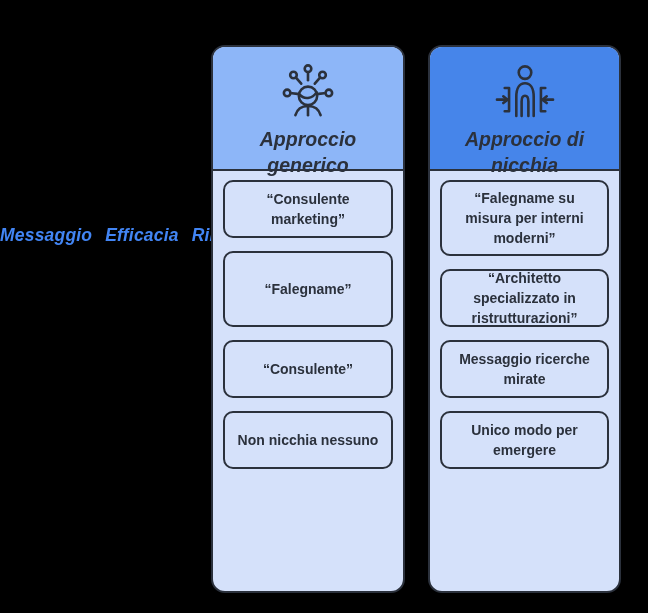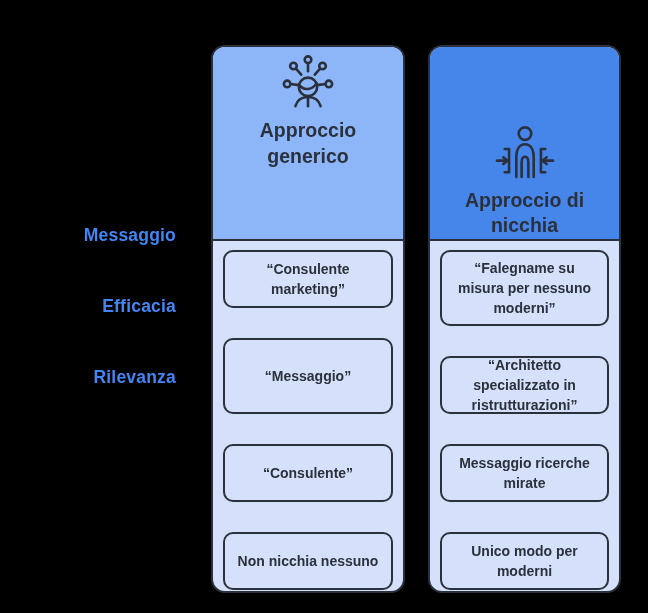--- a/index.html
+++ b/index.html
@@ -14,22 +14,23 @@
     overflow: hidden;
   }
 
   
   .labels {
     position: absolute;
     top: 206px;
     left: 0;
     width: 176px;
     display: flex;
-    flex-direction: column;
+    flex-direction: row;
     gap: 13px;
+    font-style: italic;
   }
   .label-row {
     display: flex;
     align-items: center;
     justify-content: flex-end;
     text-align: right;
     font-weight: bold;
     font-size: 17.5px;
     letter-spacing: .2px;
     color: #4285f4;
@@ -42,47 +43,48 @@
     height: 548px;
     border: 2.5px solid #2b313c;
     border-radius: 14px;
     overflow: hidden;
     background: #d5e1fa;
   }
   .col-generic { left: 211px; width: 194px; }
   .col-niche   { left: 428px; width: 193px; }
 
   .col-header {
-    height: 194px;
+    height: 124px;
     border-bottom: 2.5px solid #2b313c;
     display: flex;
     flex-direction: column;
     align-items: center;
-    padding-top: 6px;
+    padding-top: 15px;
+    font-style: italic;
   }
   .col-generic .col-header { background: #8db6f8; }
-  .col-niche   .col-header { background: #4685ea; justify-content: flex-end; }
+  .col-niche   .col-header { background: #4685ea; }
 
   .col-icon { flex: 0 0 auto; margin-bottom: 9px; }
   .col-icon svg { display: block; }
 
   .col-title {
     font-weight: bold;
     font-size: 19.5px;
     line-height: 1.32;
     color: #2b313c;
     text-align: center;
     max-width: 155px;
   }
 
   .col-body {
     padding: 9px 10px 7px;
     display: flex;
     flex-direction: column;
-    gap: 30px;
+    gap: 13px;
   }
   .cell {
     background: #d5e1fa;
     border: 2px solid #2b313c;
     border-radius: 10px;
     display: flex;
     align-items: center;
     justify-content: center;
     text-align: center;
     font-weight: bold;
@@ -128,21 +130,21 @@
           <circle cx="47" cy="12.5" r="3.4"></circle>
           <path d="M44.2 15.6 L39 21.5"></path>
           <circle cx="53.5" cy="31" r="3.4"></circle>
           <path d="M48.5 31.3 L43 32"></path>
         </svg>
       </div>
       <div class="col-title">Approccio generico</div>
     </div>
     <div class="col-body">
       <div class="cell h-r1">“Consulente marketing”</div>
-      <div class="cell h-r2">“Messaggio”</div>
+      <div class="cell h-r2">“Falegname”</div>
       <div class="cell h-r3">“Consulente”</div>
       <div class="cell h-r4">Non nicchia nessuno</div>
     </div>
   </div>
 
   <div class="col col-niche">
     <div class="col-header">
       <div class="col-icon">
         <svg width="62" height="56" viewBox="0 0 64 58" fill="none" stroke="#2b313c" stroke-width="2.7" stroke-linecap="round" stroke-linejoin="round">
 
@@ -157,20 +159,20 @@
           <path d="M9.5 35.5 L14 39 L9.5 42.5"></path>
 
           <path d="M53 27 H48.5 V51 H53"></path>
           <path d="M61 39 H51"></path>
           <path d="M54.5 35.5 L50 39 L54.5 42.5"></path>
         </svg>
       </div>
       <div class="col-title">Approccio di nicchia</div>
     </div>
     <div class="col-body">
-      <div class="cell h-r2">“Falegname su misura per nessuno moderni”</div>
+      <div class="cell h-r2">“Falegname su misura per interni moderni”</div>
       <div class="cell h-r3">“Architetto specializzato in ristrutturazioni”</div>
       <div class="cell h-r4">Messaggio ricerche mirate</div>
-      <div class="cell h-r5">Unico modo per moderni</div>
+      <div class="cell h-r5">Unico modo per emergere</div>
     </div>
   </div>
 
 </div>
 
 </body></html>

